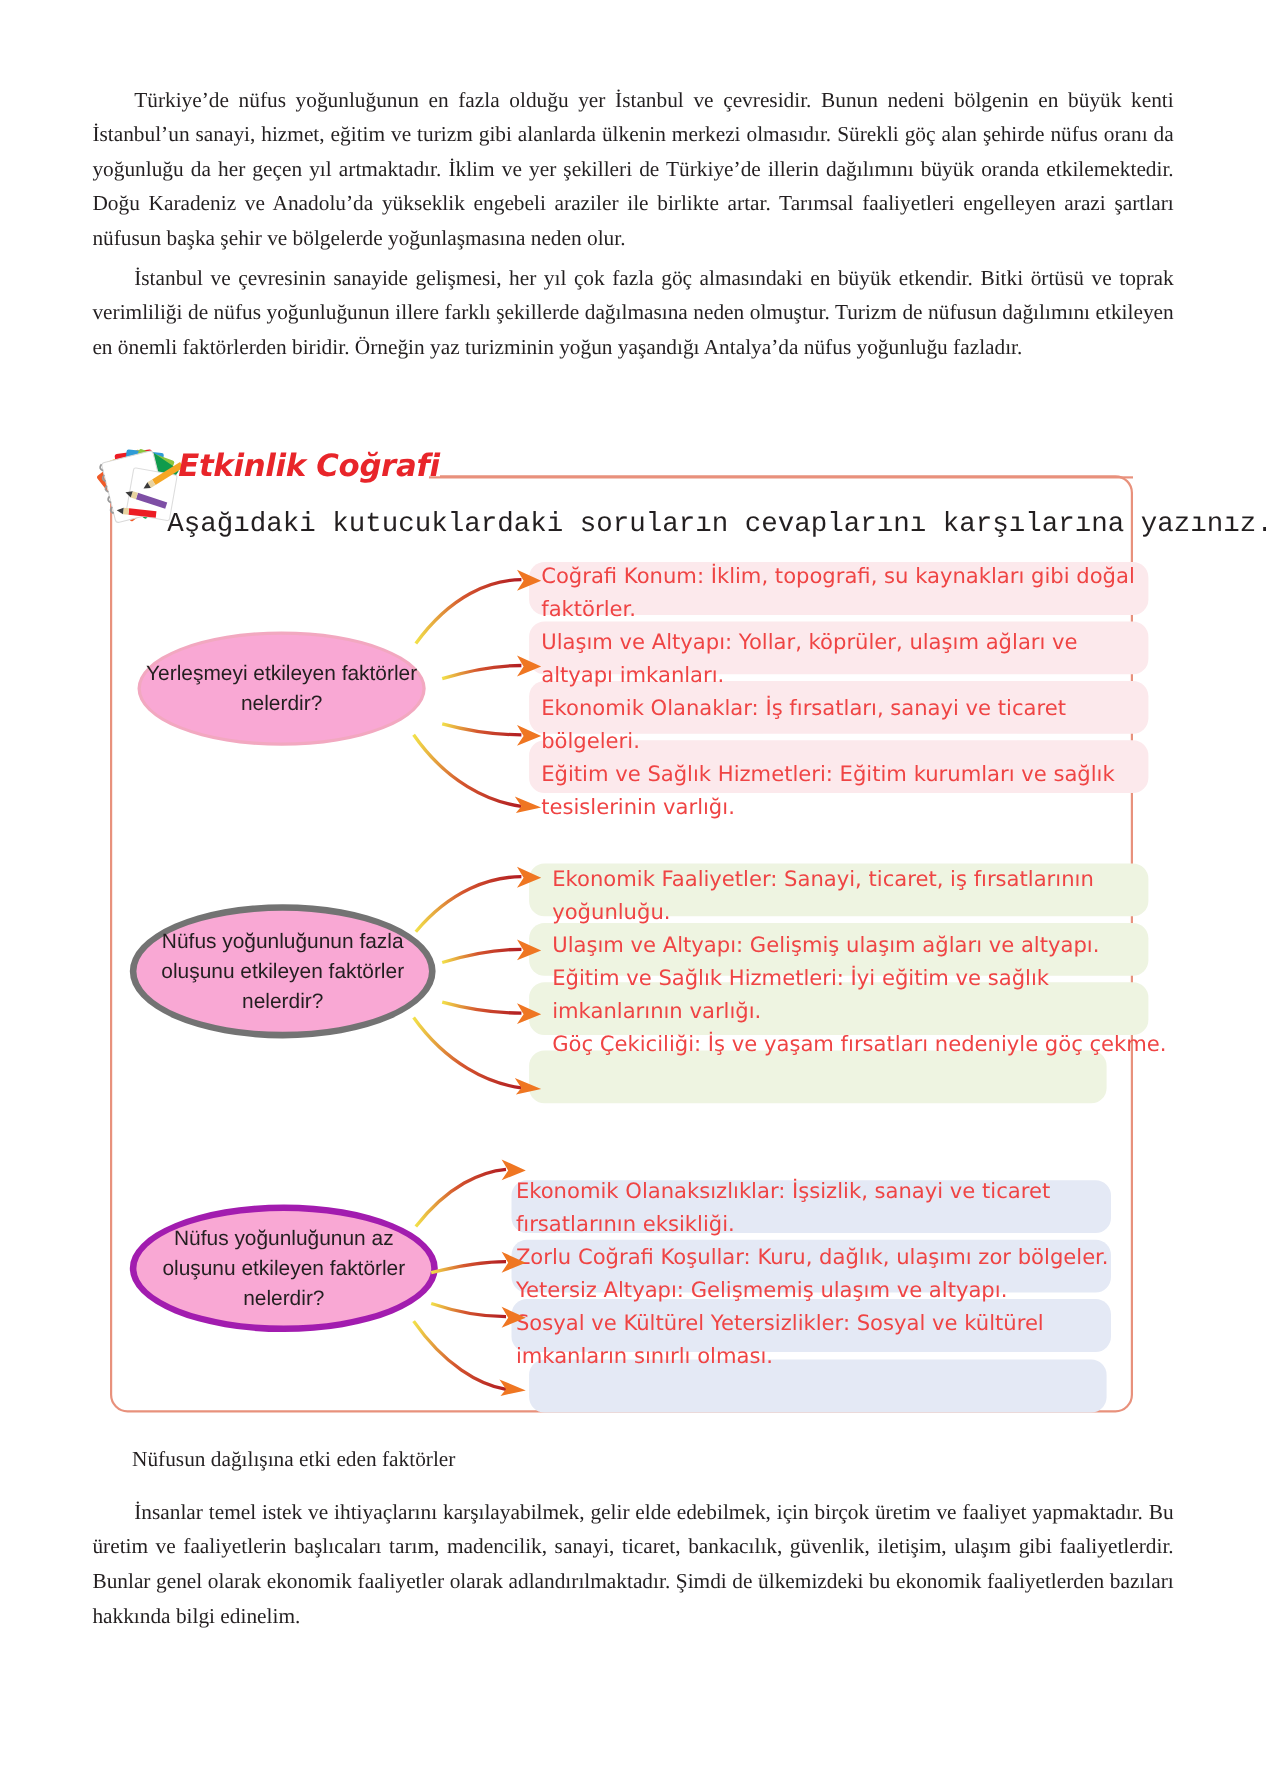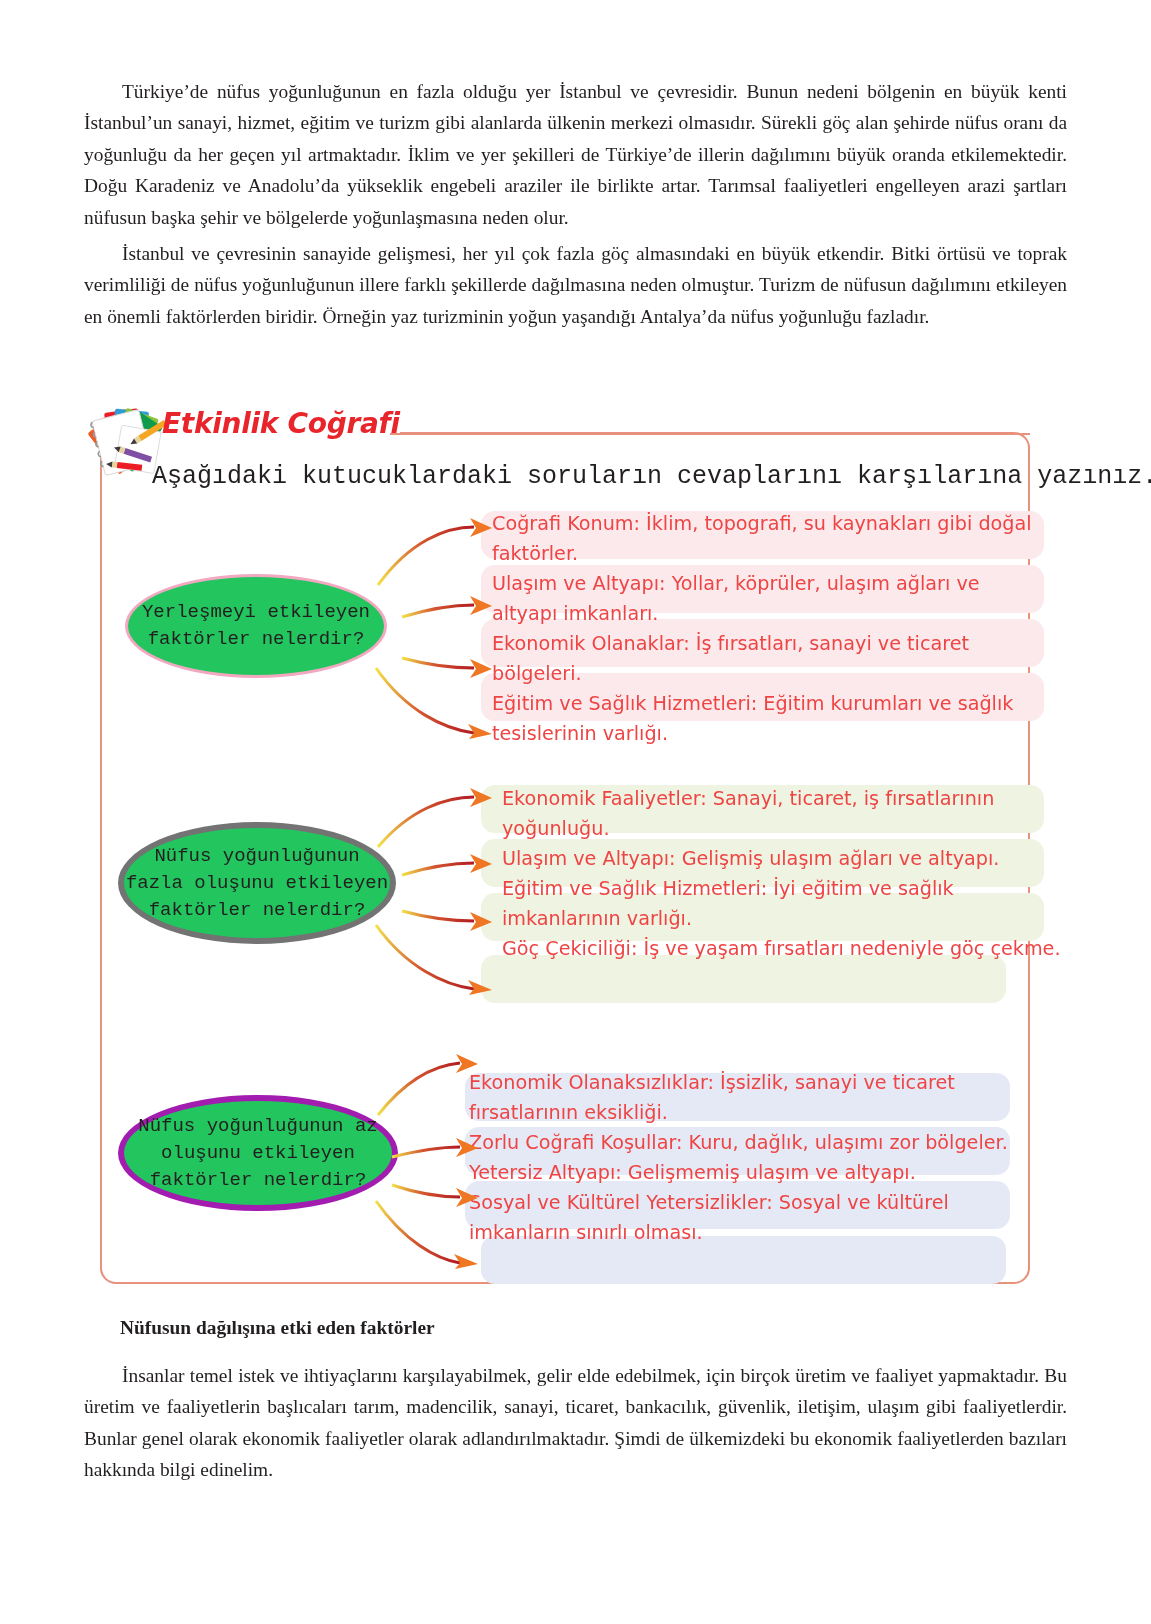--- a/index.html
+++ b/index.html
@@ -89,26 +89,26 @@
     font-size: 25px;
     color: #231f20;
     white-space: nowrap;
   }
 
   
   .oval {
     position: absolute;
     box-sizing: border-box;
     border-radius: 50%;
-    background: #22c55e;
+    background: #f9a8d4;
     display: flex;
     align-items: center;
     justify-content: center;
     text-align: center;
-    font-family: Liberation Mono, monospace;
+    font-family: Liberation Sans, sans-serif;
     font-size: 19px;
     line-height: 27px;
     color: #231f20;
   }
   #oval-1 { left: 125px; top: 574px; width: 262px; height: 104px; border: 3px solid #f2a8c0; }
   #oval-2 { left: 118px; top: 822px; width: 278px; height: 122px; border: 6px solid #737373; }
   #oval-3 { left: 118px; top: 1095px; width: 280px; height: 116px; border: 6px solid #a21caf; }
 
   
   .answer-box {
@@ -132,21 +132,21 @@
 
   
   .arrows { position: absolute; pointer-events: none; }
 
   
   #subheading {
     position: absolute;
     left: 120px;
     top: 1317px;
     font-family: "Liberation Serif", serif;
-    font-weight: bold;
+    font-weight: normal;
     font-size: 19.4px;
     color: #231f20;
   }
   #para-3 { top: 1360px; }
   #page-number {
     position: absolute;
     right: 84px;
     top: 1620px;
     font-family: "Liberation Serif", serif;
     font-weight: bold;

